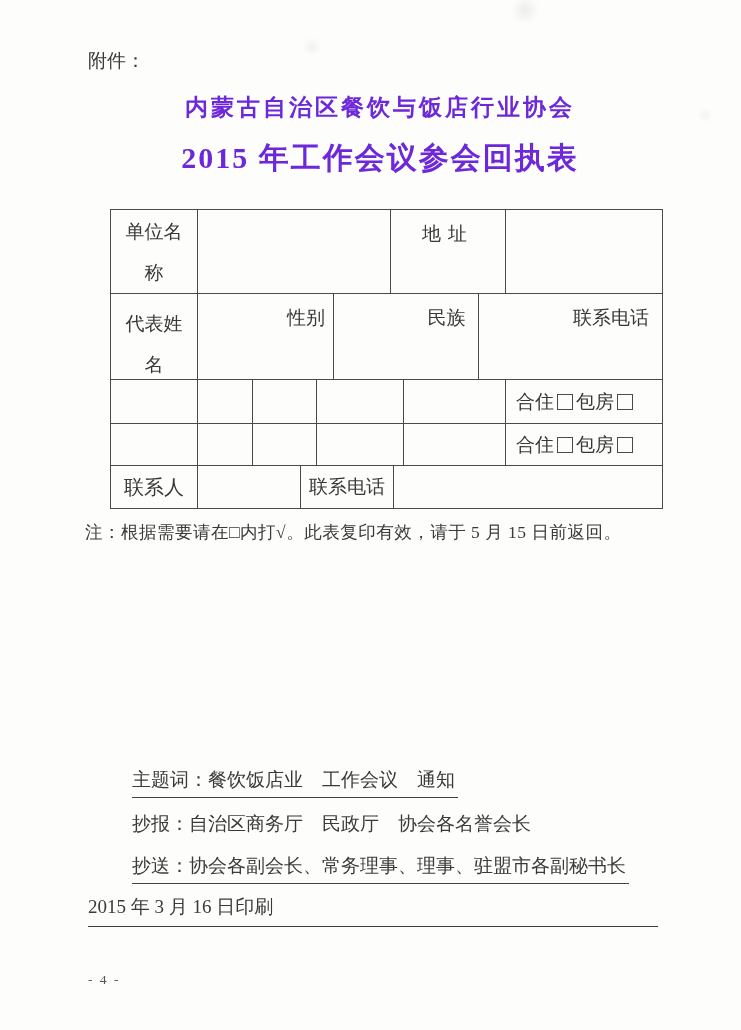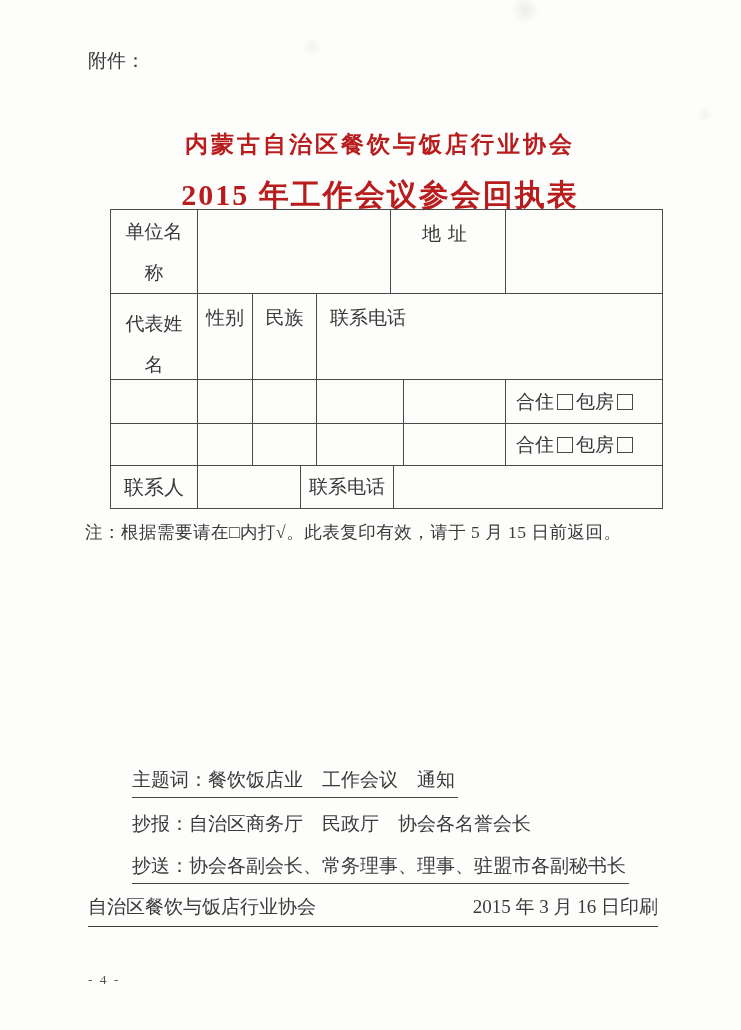--- a/index.html
+++ b/index.html
@@ -9,30 +9,30 @@
     background-image:
       radial-gradient(circle at 525px 10px, rgba(90,90,90,0.10), transparent 14px),
       radial-gradient(circle at 312px 47px, rgba(90,90,90,0.07), transparent 10px),
       radial-gradient(circle at 705px 115px, rgba(90,90,90,0.06), transparent 8px);
     font-family:"Liberation Serif","DejaVu Serif",serif;
     color:#333;
   }
   .abs{position:absolute;}
   
   .attachment{left:88px;top:48px;font-size:19px;color:#3a3a3a;}
-  .title{left:60px;width:640px;text-align:center;font-weight:bold;color:#b91c1c;margin-top:37px;}
+  .title{left:60px;width:640px;text-align:center;font-weight:bold;color:#6d28d9;}
   .title1{top:92px;font-size:23px;letter-spacing:3px;}
   .title2{top:138px;font-size:30px;letter-spacing:2px;}
   
   .regform{
     left:110px;top:209px;width:553px;height:300px;
     border:1px solid #4a4a4a;box-sizing:border-box;
     font-size:19px;color:#383838;
   }
-  .trow{display:flex;box-sizing:border-box;border-bottom:1px solid #4a4a4a;}
+  .trow{display:flex;box-sizing:border-box;border-bottom:1px solid #4a4a4a;justify-content:space-between;}
   .trow:last-child{border-bottom:none;}
   .r1{height:84px;} .r2{height:86px;} .r3{height:44px;} .r4{height:42px;} .r5{height:42px;}
   .cell{
     box-sizing:border-box;border-right:1px solid #4a4a4a;
     display:flex;align-items:center;justify-content:center;
     text-align:center;overflow:hidden;
   }
   .cell:last-child{border-right:none;}
   .top-align{align-items:flex-start;padding-top:11px;}
   .wrap2{line-height:41px;padding:0 10px;}
@@ -122,17 +122,16 @@
 
 <div class="abs footline subject">
   <span class="uline">主题词：餐饮饭店业　工作会议　通知</span>
 </div>
 <div class="abs footline copyreport">抄报：自治区商务厅　民政厅　协会各名誉会长</div>
 <div class="abs footline copysend">
   <span class="uline">抄送：协会各副会长、常务理事、理事、驻盟市各副秘书长</span>
 </div>
 
 <div class="abs printrow">
-  <span>自治区餐饮与饭店行业协会</span>
   <span>2015 年 3 月 16 日印刷</span>
 </div>
 
 <div class="abs pagenum">- 4 -</div>
 
 </body></html>

